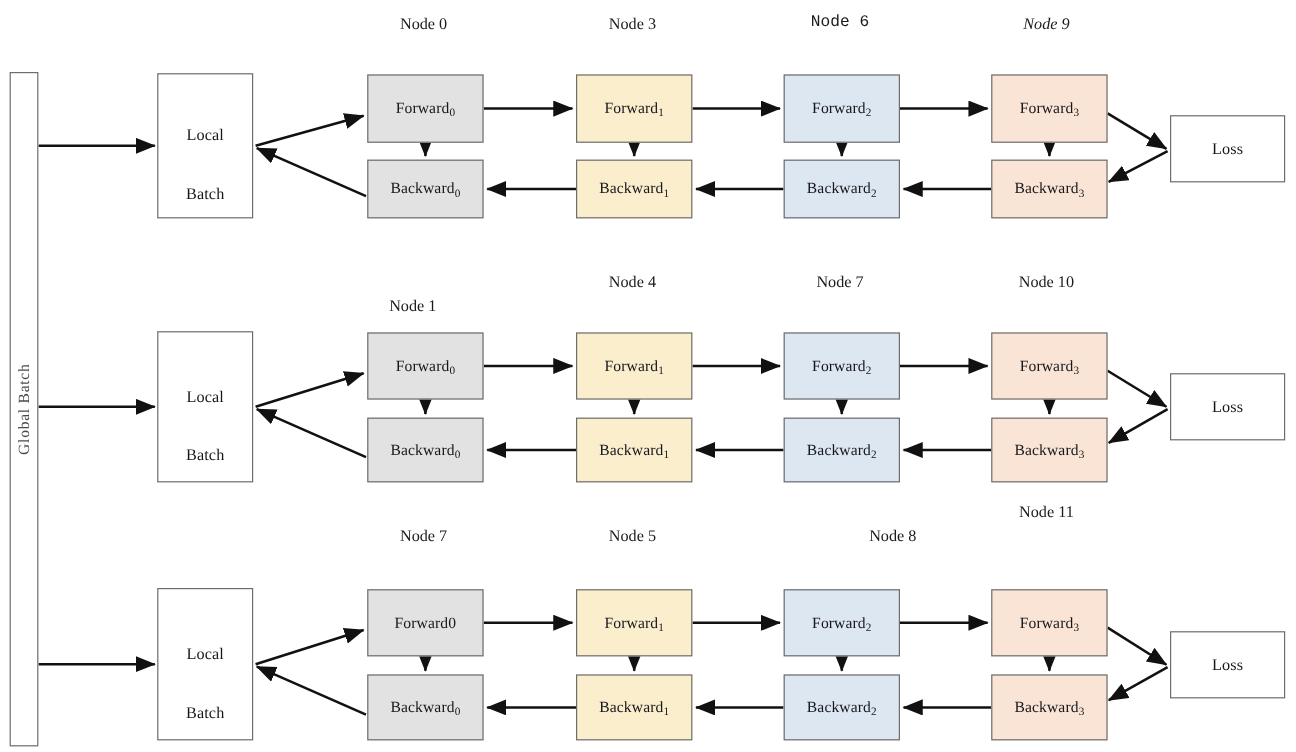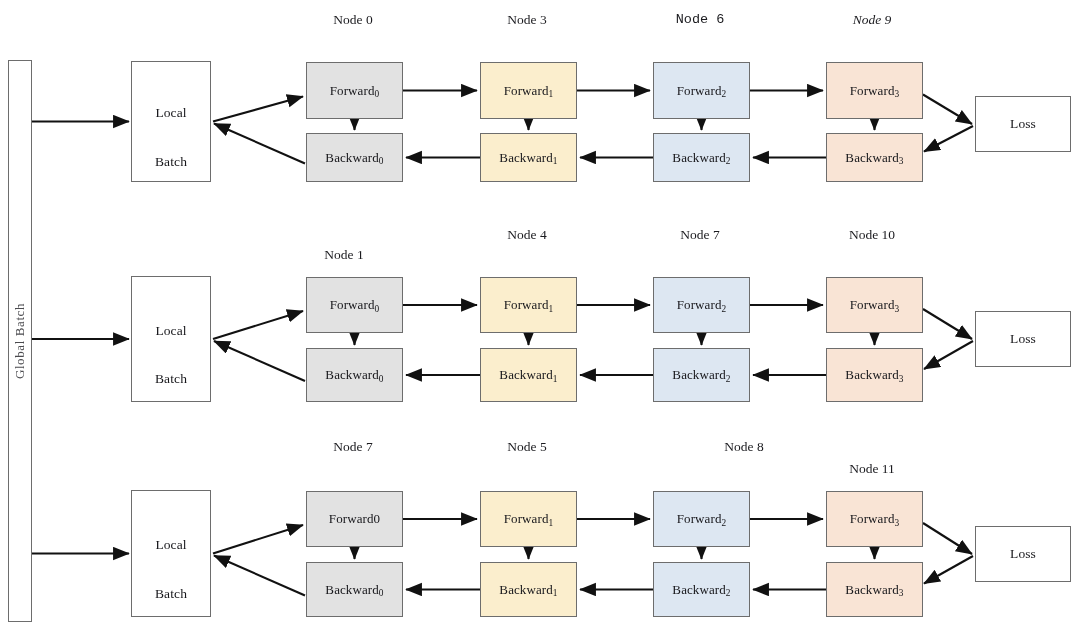--- a/index.html
+++ b/index.html
@@ -142,21 +142,21 @@
       <div class="node-label" style="left: 527px; top: 12px;">Node 3</div>
       <div class="node-label" style="left: 700px; top: 12px; font-family: Liberation Mono, monospace;">Node 6</div>
       <div class="node-label" style="left: 872px; top: 12px; font-style: italic;">Node 9</div>
       <div class="node-label" style="left: 344px; top: 227px; margin-top: 20px;">Node 1</div>
       <div class="node-label" style="left: 527px; top: 227px;">Node 4</div>
       <div class="node-label" style="left: 700px; top: 227px;">Node 7</div>
       <div class="node-label" style="left: 872px; top: 227px;">Node 10</div>
       <div class="node-label" style="left: 353px; top: 439px;">Node 7</div>
       <div class="node-label" style="left: 527px; top: 439px;">Node 5</div>
       <div class="node-label" style="left: 700px; top: 439px; margin-left: 44px;">Node 8</div>
-      <div class="node-label" style="left: 872px; top: 461px;">Node 11</div>
+      <div class="node-label" style="left: 872px; top: 419px;">Node 11</div>
     </div>
   <div id="boxes">
       <div class="box plain" style="left: 131px; top: 61px; width: 80px; height: 121px;">
         <span>
           <span class="lb-line1">Local</span>
           <span class="lb-line2">Batch</span>
         </span>
       </div>
       <div class="box plain" style="left: 975px; top: 96px; width: 96px; height: 56px;">
         <span>Loss</span>

